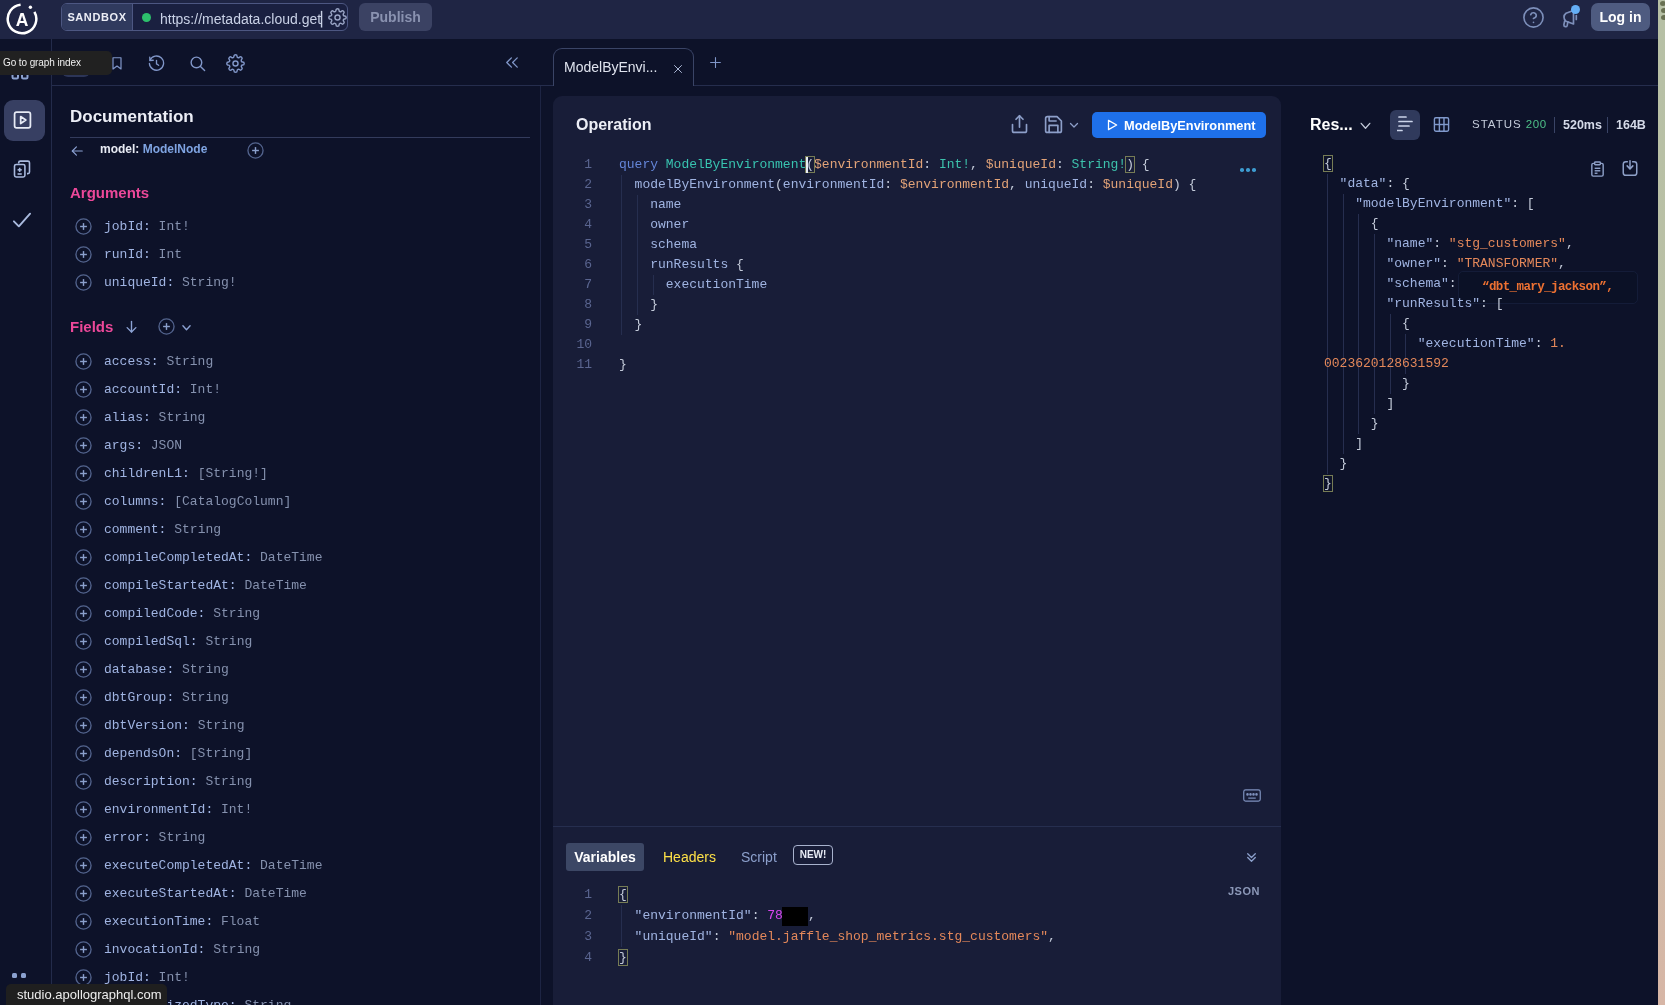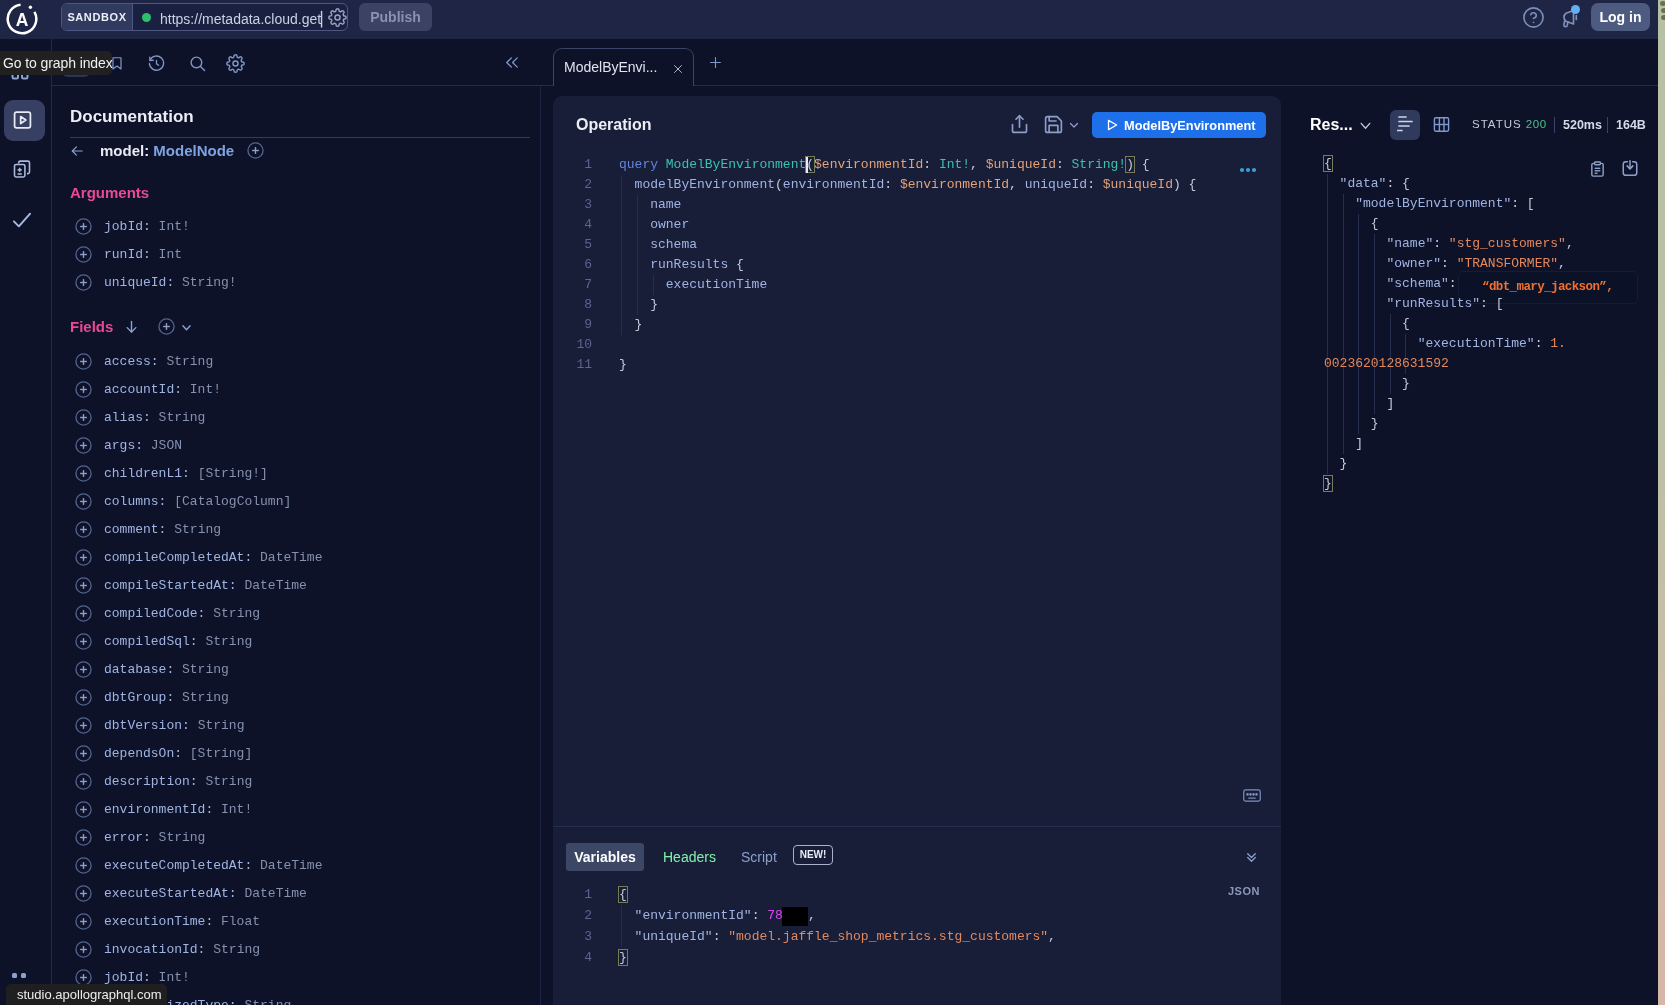--- a/index.html
+++ b/index.html
@@ -39,36 +39,36 @@
 #optitle{left:576px;top:116px;font-size:16px;font-weight:bold;color:#eceef6}
 #runbtn{left:1092px;top:112px;width:174px;height:26px;background:#1e70ea;border-radius:5px;color:#fff;font-weight:bold;font-size:13px}
 #runbtn span{position:absolute;left:32px;top:5.5px;font-size:12.8px}
 
 .ln{position:absolute;width:22px;text-align:right;font-family:"Liberation Mono",monospace;font-size:13px;line-height:20px;color:#5a6590}
 .guide{position:absolute;width:1px;background:#262e4f}
 .bbox{outline:1px solid #767c55;outline-offset:0px}
 
 #vline{left:553px;top:826px;width:728px;height:1px;background:#262e4f}
 #vtab{left:566px;top:843px;width:78px;height:28px;background:#3c4765;border-radius:3px;color:#fff;font-weight:bold;font-size:14px;text-align:center;line-height:28px}
-#htab{left:663px;top:849px;font-size:14px;color:#86efac}
+#htab{left:663px;top:849px;font-size:14px;color:#fde047}
 #stab{left:741px;top:849px;font-size:14px;color:#8ca0cc}
 #newb{left:793px;top:845px;width:40px;height:20px;border:1px solid #a8b2ce;border-radius:4px;color:#e8ecf6;font-size:10px;font-weight:bold;text-align:center;line-height:18px}
 #jsonlbl{left:1228px;top:885px;font-size:11px;font-weight:bold;color:#8c98b8;letter-spacing:.5px}
 
 #resT{left:1310px;top:116px;font-size:16px;font-weight:bold;color:#ffffff}
 #listbtn{left:1390px;top:110px;width:30px;height:30px;background:#303a5c;border-radius:6px}
 #status{left:1472px;top:118px;font-size:11.5px;color:#c3cad9;letter-spacing:1.0px}
 #ms{left:1563px;top:118px;font-size:12.5px;color:#d5dae8;font-weight:bold}
 #bytes{left:1616px;top:118px;font-size:12.5px;color:#d5dae8;font-weight:bold}
 .vdiv{position:absolute;width:1px;height:16px;background:#3a4466}
 
 #hl{left:1459px;top:272px;width:178px;height:31px;background:#0b1126;border-radius:4px;outline:1px solid #141c38}
 #hltext{left:1482px;top:280px;font-family:"Liberation Mono",monospace;font-size:12.5px;font-weight:bold;color:#ee7132;letter-spacing:-0.6px;white-space:pre}
 
-#tip{left:0;top:51px;width:112px;height:24px;background:#212121;border-radius:0 5px 5px 0;color:#f0f0f0;font-size:14px;line-height:24px;padding-left:3px;white-space:nowrap;z-index:30;letter-spacing:-0.1px}
+#tip{left:0;top:51px;width:112px;height:24px;background:#212121;border-radius:0 5px 5px 0;color:#f0f0f0;font-size:10px;line-height:24px;padding-left:3px;white-space:nowrap;z-index:30;letter-spacing:-0.1px}
 #bub{left:6px;top:984px;width:161px;height:21px;background:#1f1f1f;border-radius:5px 5px 0 0;color:#ededed;font-size:13px;line-height:21px;padding-left:11px}
 
 #strip{left:1658px;top:0;width:7px;height:1005px;background:linear-gradient(#b6c0a5 0%,#bcc0a6 45%,#cdbda7 75%,#d7b6a6 100%)}
 
 .h2{position:absolute;font-size:15px;font-weight:bold;color:#ec4899}
 .docrow{position:absolute;left:104px;font-family:"Liberation Mono",monospace;font-size:13px;white-space:pre}
 .plus{position:absolute;left:75px;width:17px;height:17px}
 </style>
 </head>
 <body>
@@ -163,21 +163,21 @@
   </div>
 <div class="abs" id="card"></div>
 
 <div id="docpanel">
 <div class="abs" style="left:70px;top:107px;font-size:17px;font-weight:bold;color:#eceef6">Documentation</div>
 <div class="abs" style="left:70px;top:137px;width:460px;height:1px;background:#333b5c"></div>
 <svg class="abs" style="left:69px;top:144px" width="16" height="14" viewBox="0 0 24 24" fill="none" stroke="#8ca2d4" stroke-width="2" stroke-linecap="round" stroke-linejoin="round">
       <line x1="21" y1="12" x2="4" y2="12"></line>
       <polyline points="11 5 4 12 11 19"></polyline>
     </svg>
-<div class="abs" style="left:100px;top:142px;font-size:15px;font-weight:bold;color:#e8ebf4">model: <span style="color:#7fa4e2">ModelNode</span></div>
+<div class="abs" style="left:100px;top:142px;font-size:12px;font-weight:bold;color:#e8ebf4">model: <span style="color:#7fa4e2">ModelNode</span></div>
 <svg class="abs plus" style="left:247px;top:142px" width="18" height="18" viewBox="0 0 18 18" fill="none">
       <circle cx="9" cy="9" r="8" stroke="#53648e" stroke-width="1.4"></circle>
       <line x1="9" y1="5.4" x2="9" y2="12.6" stroke="#8ba0cc" stroke-width="1.5"></line>
       <line x1="5.4" y1="9" x2="12.6" y2="9" stroke="#8ba0cc" stroke-width="1.5"></line>
     </svg>
 <div class="h2" style="left:70px;top:184px">Arguments</div>
 <div class="h2" style="left:70px;top:318px">Fields</div>
 <svg class="abs" style="left:124px;top:319px" width="15" height="16" viewBox="0 0 24 24" fill="none" stroke="#8ca2d4" stroke-width="2.2" stroke-linecap="round" stroke-linejoin="round">
       <line x1="12" y1="3" x2="12" y2="20"></line>
       <polyline points="5 13 12 20 19 13"></polyline>

